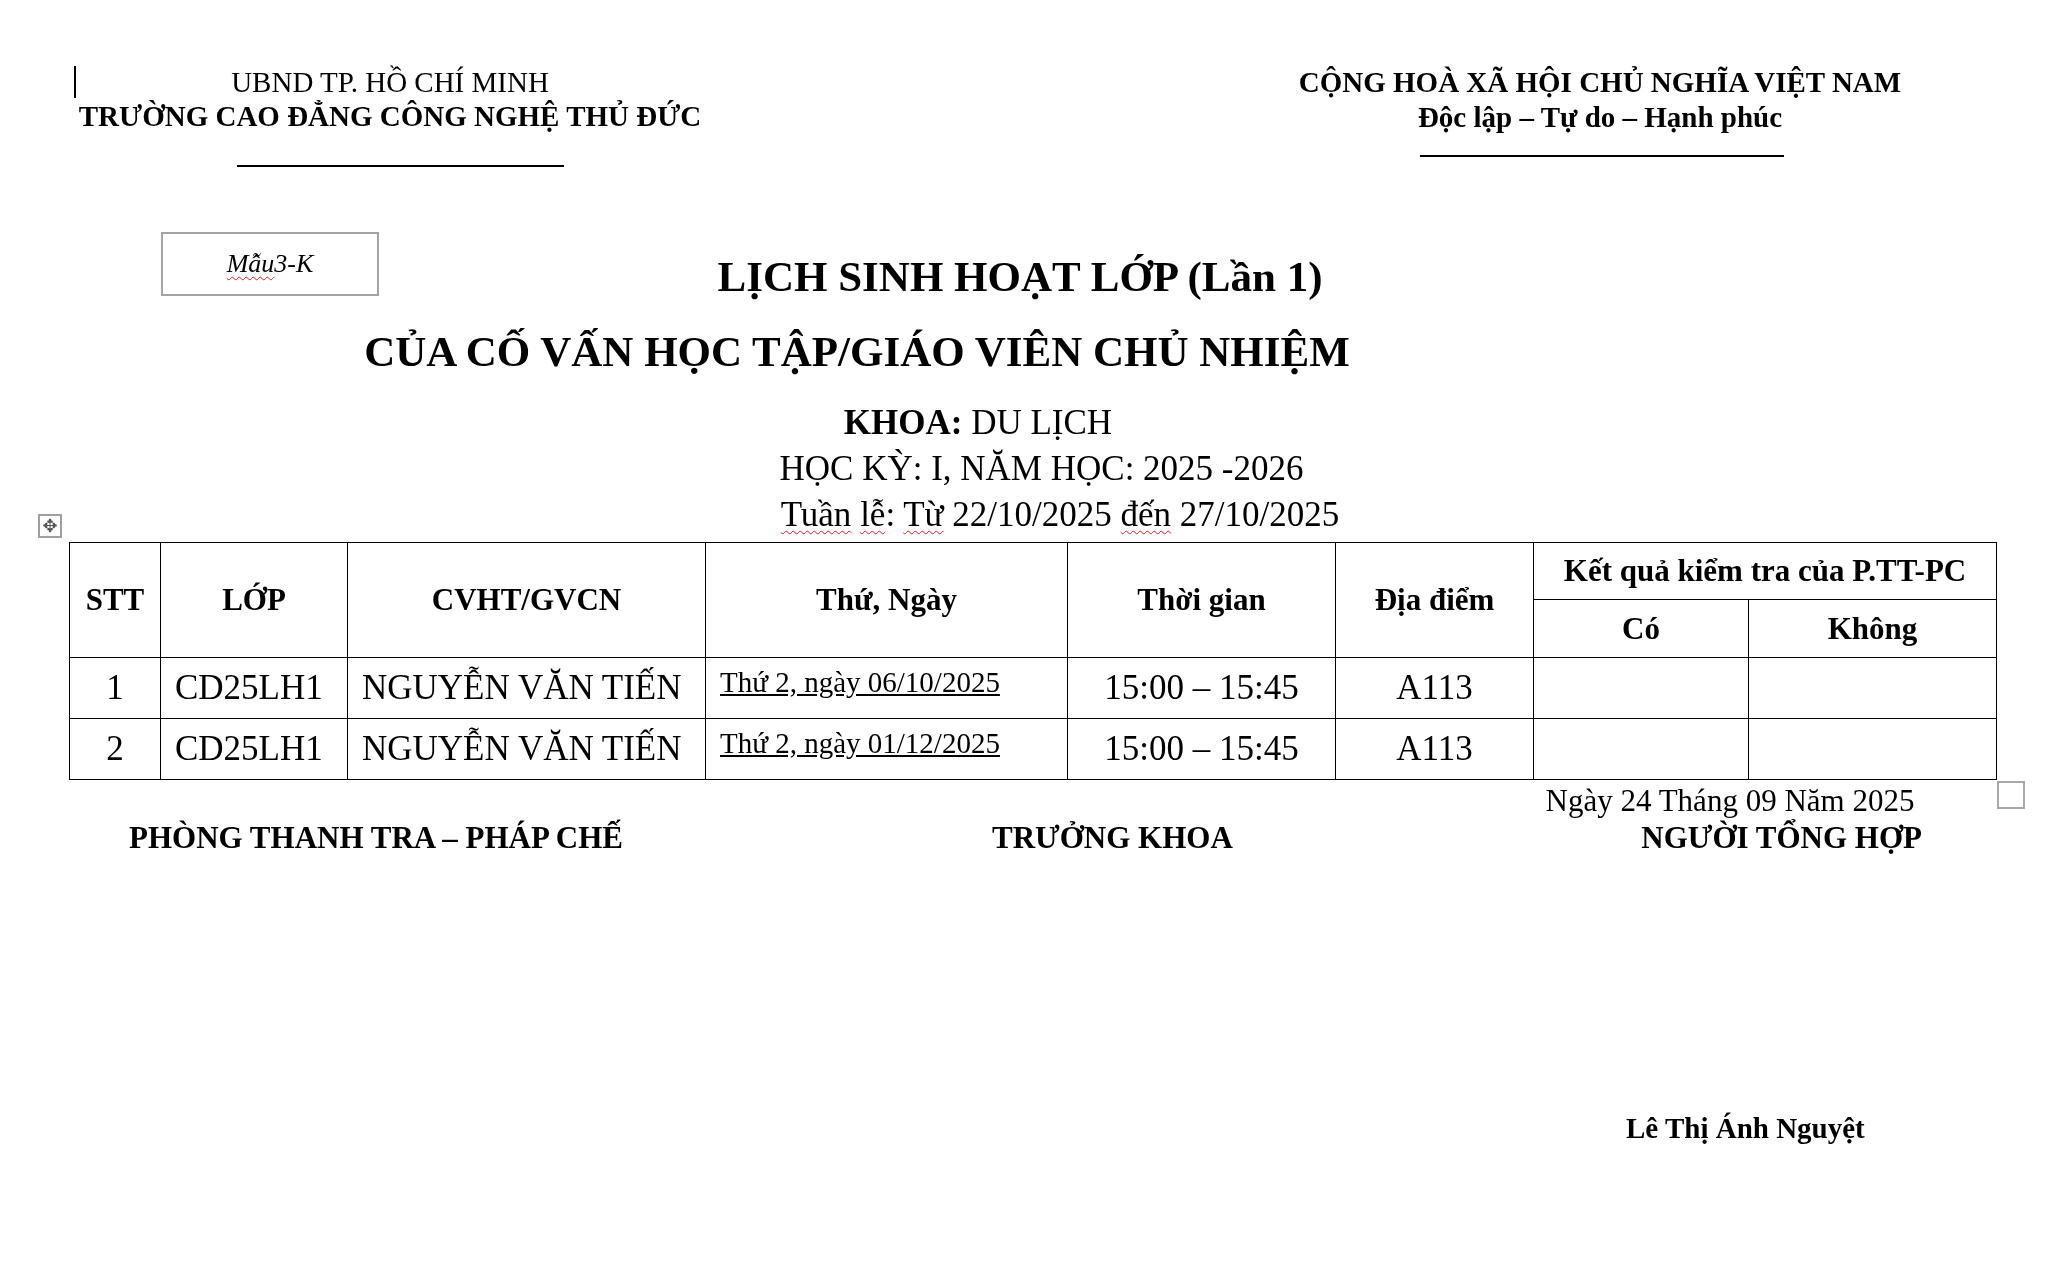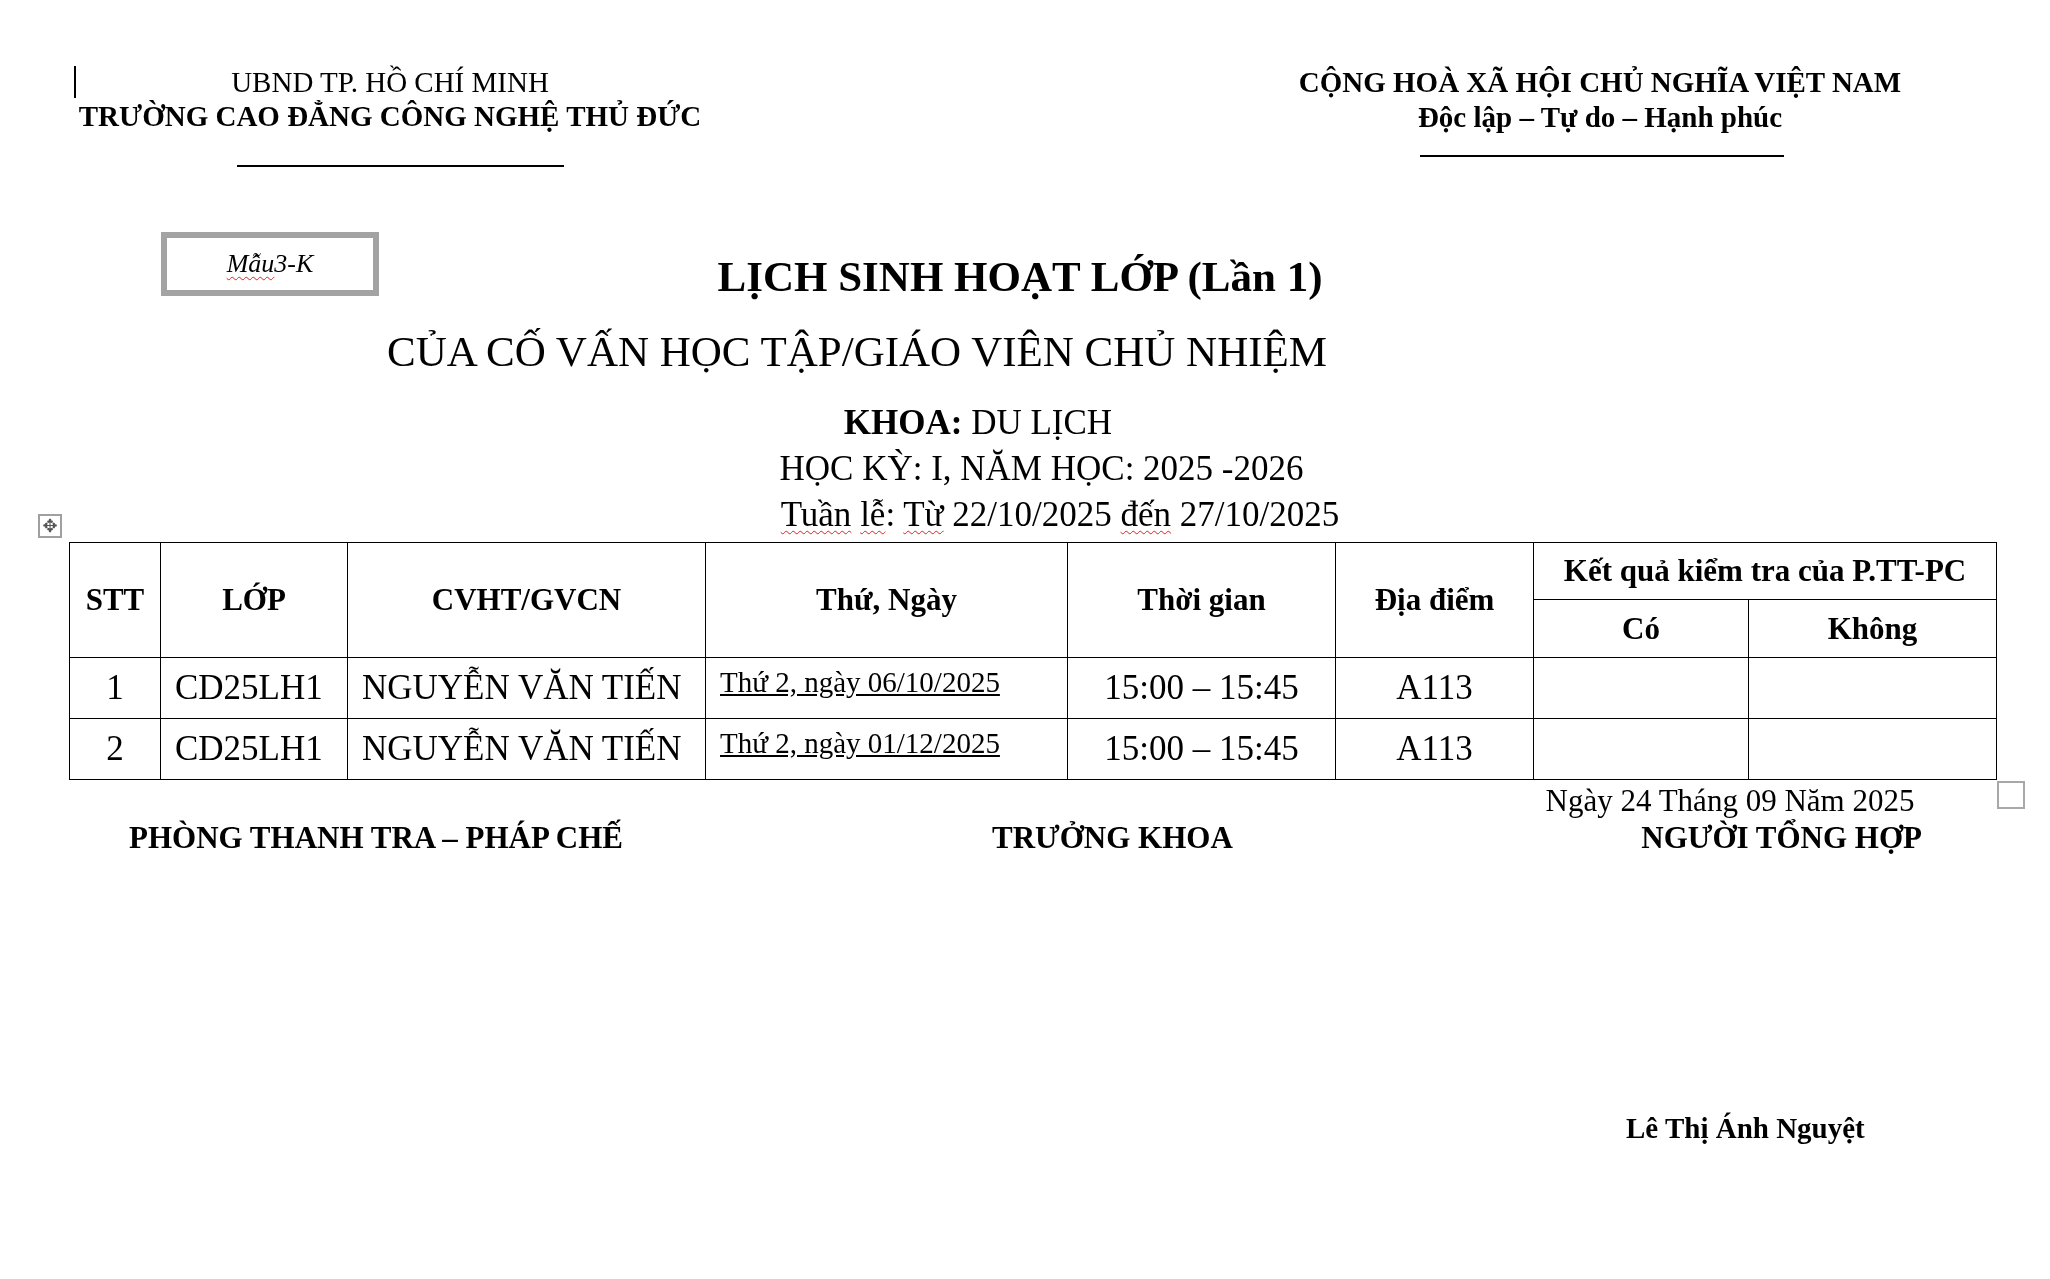--- a/index.html
+++ b/index.html
@@ -11,27 +11,27 @@
     .center { text-align: center; }
     .bold { font-weight: bold; }
     .cursor-bar { left: 74px; top: 66px; width: 2px; height: 32px; background: #000; }
     .hdr-left-1 { left: 120px; width: 540px; top: 66px; font-size: 29px; }
     .hdr-left-2 { left: 55px; width: 670px; top: 100px; font-size: 29px; font-weight: bold; }
     .hdr-left-rule { left: 237px; top: 165px; width: 327px; height: 2px; background: #000; }
     .hdr-right-1 { left: 1240px; width: 720px; top: 66px; font-size: 29px; font-weight: bold; }
     .hdr-right-2 { left: 1240px; width: 720px; top: 101px; font-size: 29px; font-weight: bold; }
     .hdr-right-rule { left: 1420px; top: 155px; width: 364px; height: 2px; background: #000; }
     .form-box {
-      left: 161px; top: 232px; width: 218px; height: 64px; border: 6px solid #a3a3a3;
+      left: 161px; top: 232px; width: 218px; height: 64px; border: 2px solid #a3a3a3;
       box-sizing: border-box; display: flex; align-items: center; justify-content: center;
       font-size: 26px; font-style: italic;
     }
     .squiggle { text-decoration: underline wavy #e02020; text-decoration-thickness: 1px; text-underline-offset: 4px; }
     .title-1 { left: 0; width: 1996px; top: 252px; font-size: 43px; font-weight: bold; padding-left: 44px; box-sizing: border-box; }
-    .title-2 { left: 0; width: 1644px; top: 327px; font-size: 43px; font-weight: normal; padding-left: 70px; box-sizing: border-box; }
+    .title-2 { left: 0; width: 1644px; top: 327px; font-size: 43px; font-weight: bold; padding-left: 70px; box-sizing: border-box; }
     .sub-1 { left: 0; width: 1854px; top: 403px; font-size: 35px; padding-left: 102px; box-sizing: border-box; }
     .sub-2 { left: 0; width: 2050px; top: 449px; font-size: 35px; padding-left: 33px; box-sizing: border-box; }
     .sub-3 { left: 0; width: 2050px; top: 495px; font-size: 35px; padding-left: 70px; box-sizing: border-box; }
     .move-handle {
       left: 38px; top: 514px; width: 24px; height: 24px; border: 2px solid #a0a0a0;
       box-sizing: border-box; display: flex; align-items: center; justify-content: center;
       color: #555; font-size: 18px; line-height: 1; background: #fff;
     }
     table.sched {
       position: absolute; left: 69px; top: 542px; width: 1927px;

